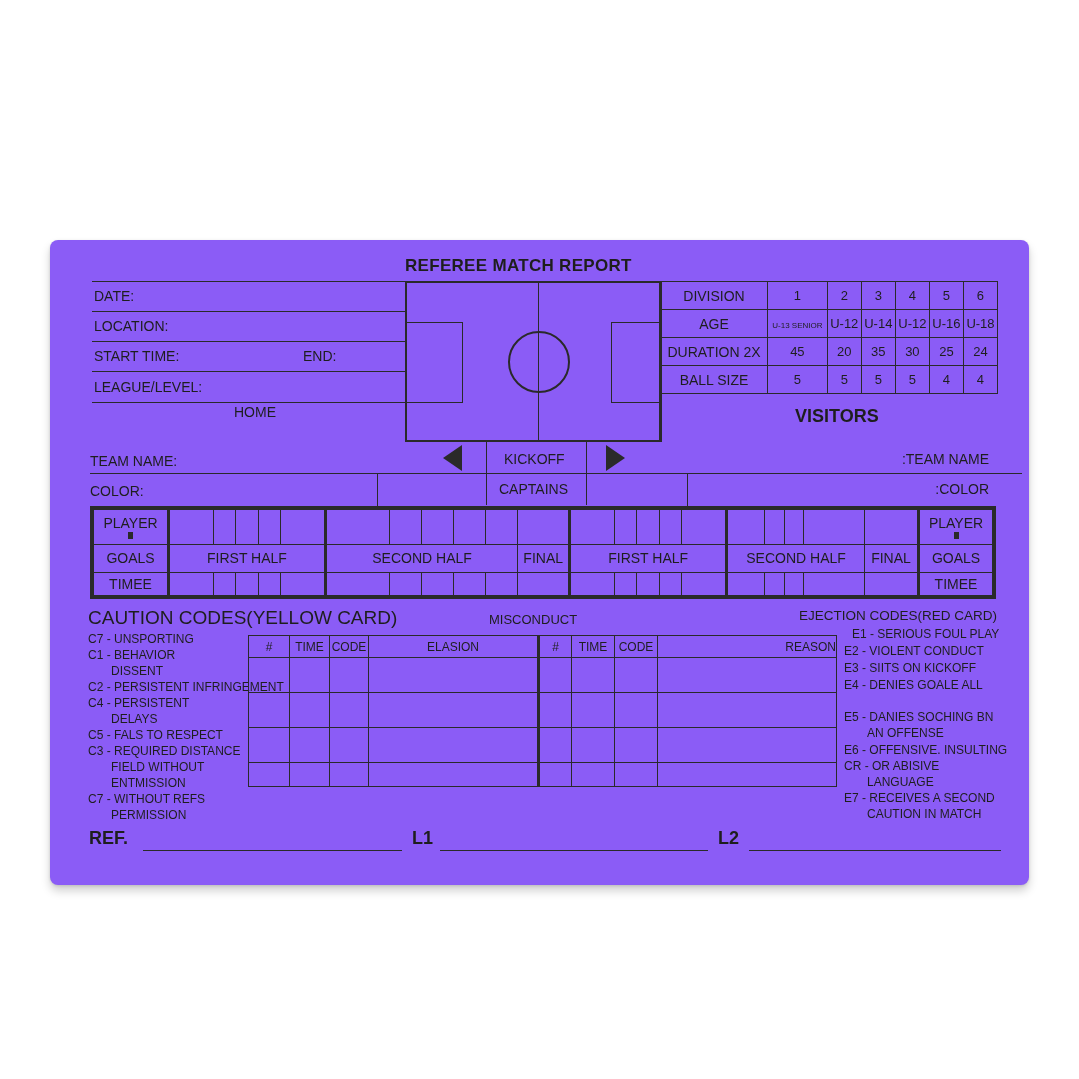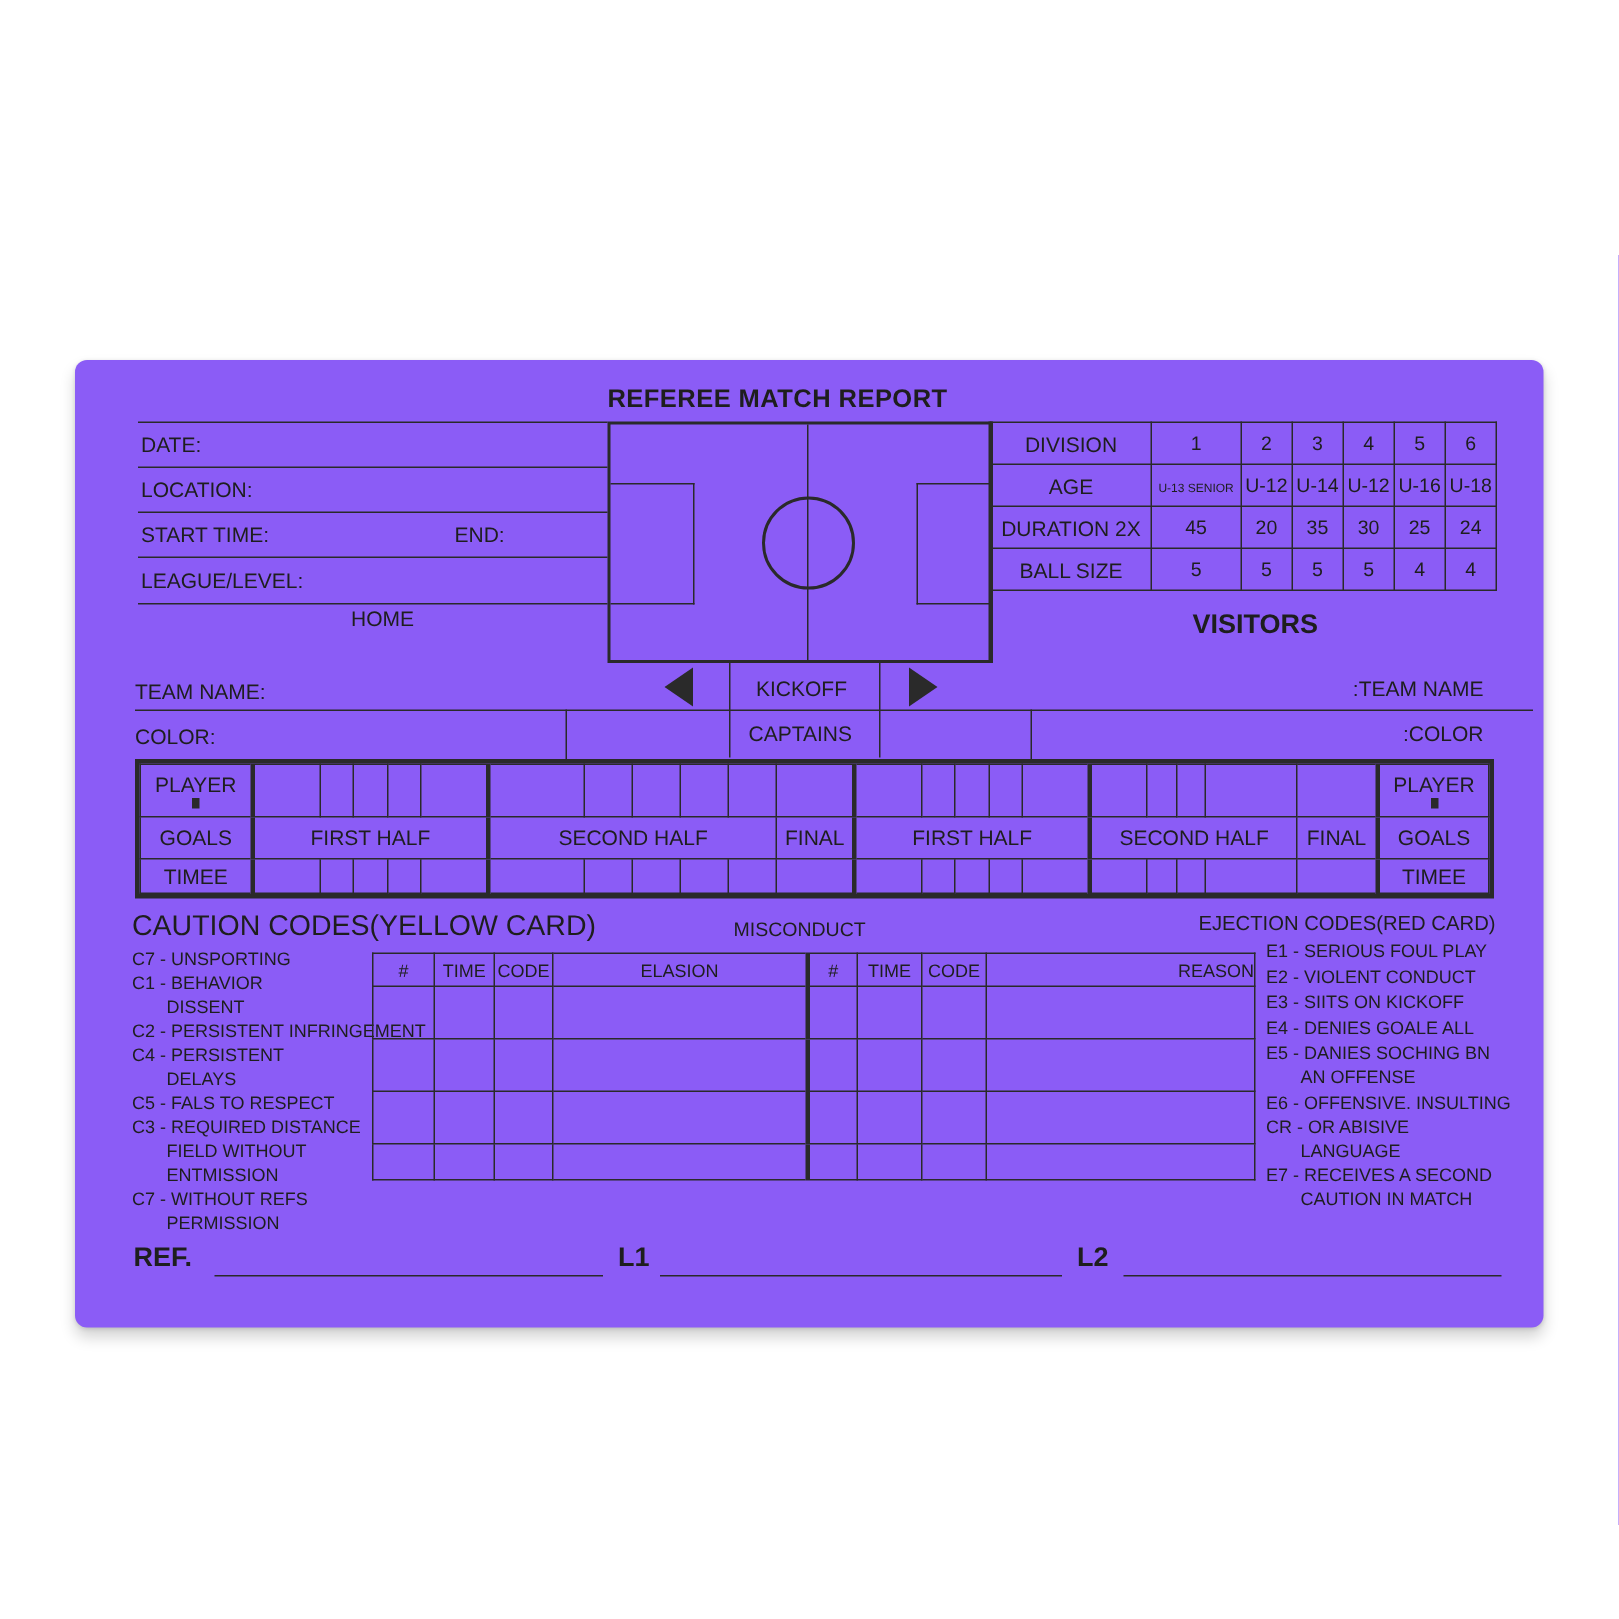--- a/index.html
+++ b/index.html
@@ -257,24 +257,24 @@
             <td></td>
             <td></td>
             <td></td>
             <td></td>
           </tr>
     </tbody>
       </table>
   </div>
 
   <div class="codes" style="left:794px;top:386px;">
-    <div class="row" style="margin-bottom:1px;">E1 - SERIOUS FOUL PLAY</div>
+    <div class="row" style="margin-bottom:1px;text-align:center;">E1 - SERIOUS FOUL PLAY</div>
     <div class="row" style="margin-bottom:1px;">E2 - VIOLENT CONDUCT</div>
     <div class="row" style="margin-bottom:1px;">E3 - SIITS ON KICKOFF</div>
-    <div class="row" style="margin-bottom:1px;">E4 - DENIES GOALE ALL</div>
+    <div class="row" style="margin-bottom:16px;">E4 - DENIES GOALE ALL</div>
     <div class="row">E5 - DANIES SOCHING BN</div>
     <div class="row cont" style="margin-bottom:1px;">AN OFFENSE</div>
     <div class="row">E6 - OFFENSIVE. INSULTING</div>
     <div class="row">CR - OR ABISIVE</div>
     <div class="row cont">LANGUAGE</div>
     <div class="row">E7 - RECEIVES A SECOND</div>
     <div class="row cont">CAUTION IN MATCH</div>
   </div>
 
   <div class="sig" style="left:39px;">REF.</div>

